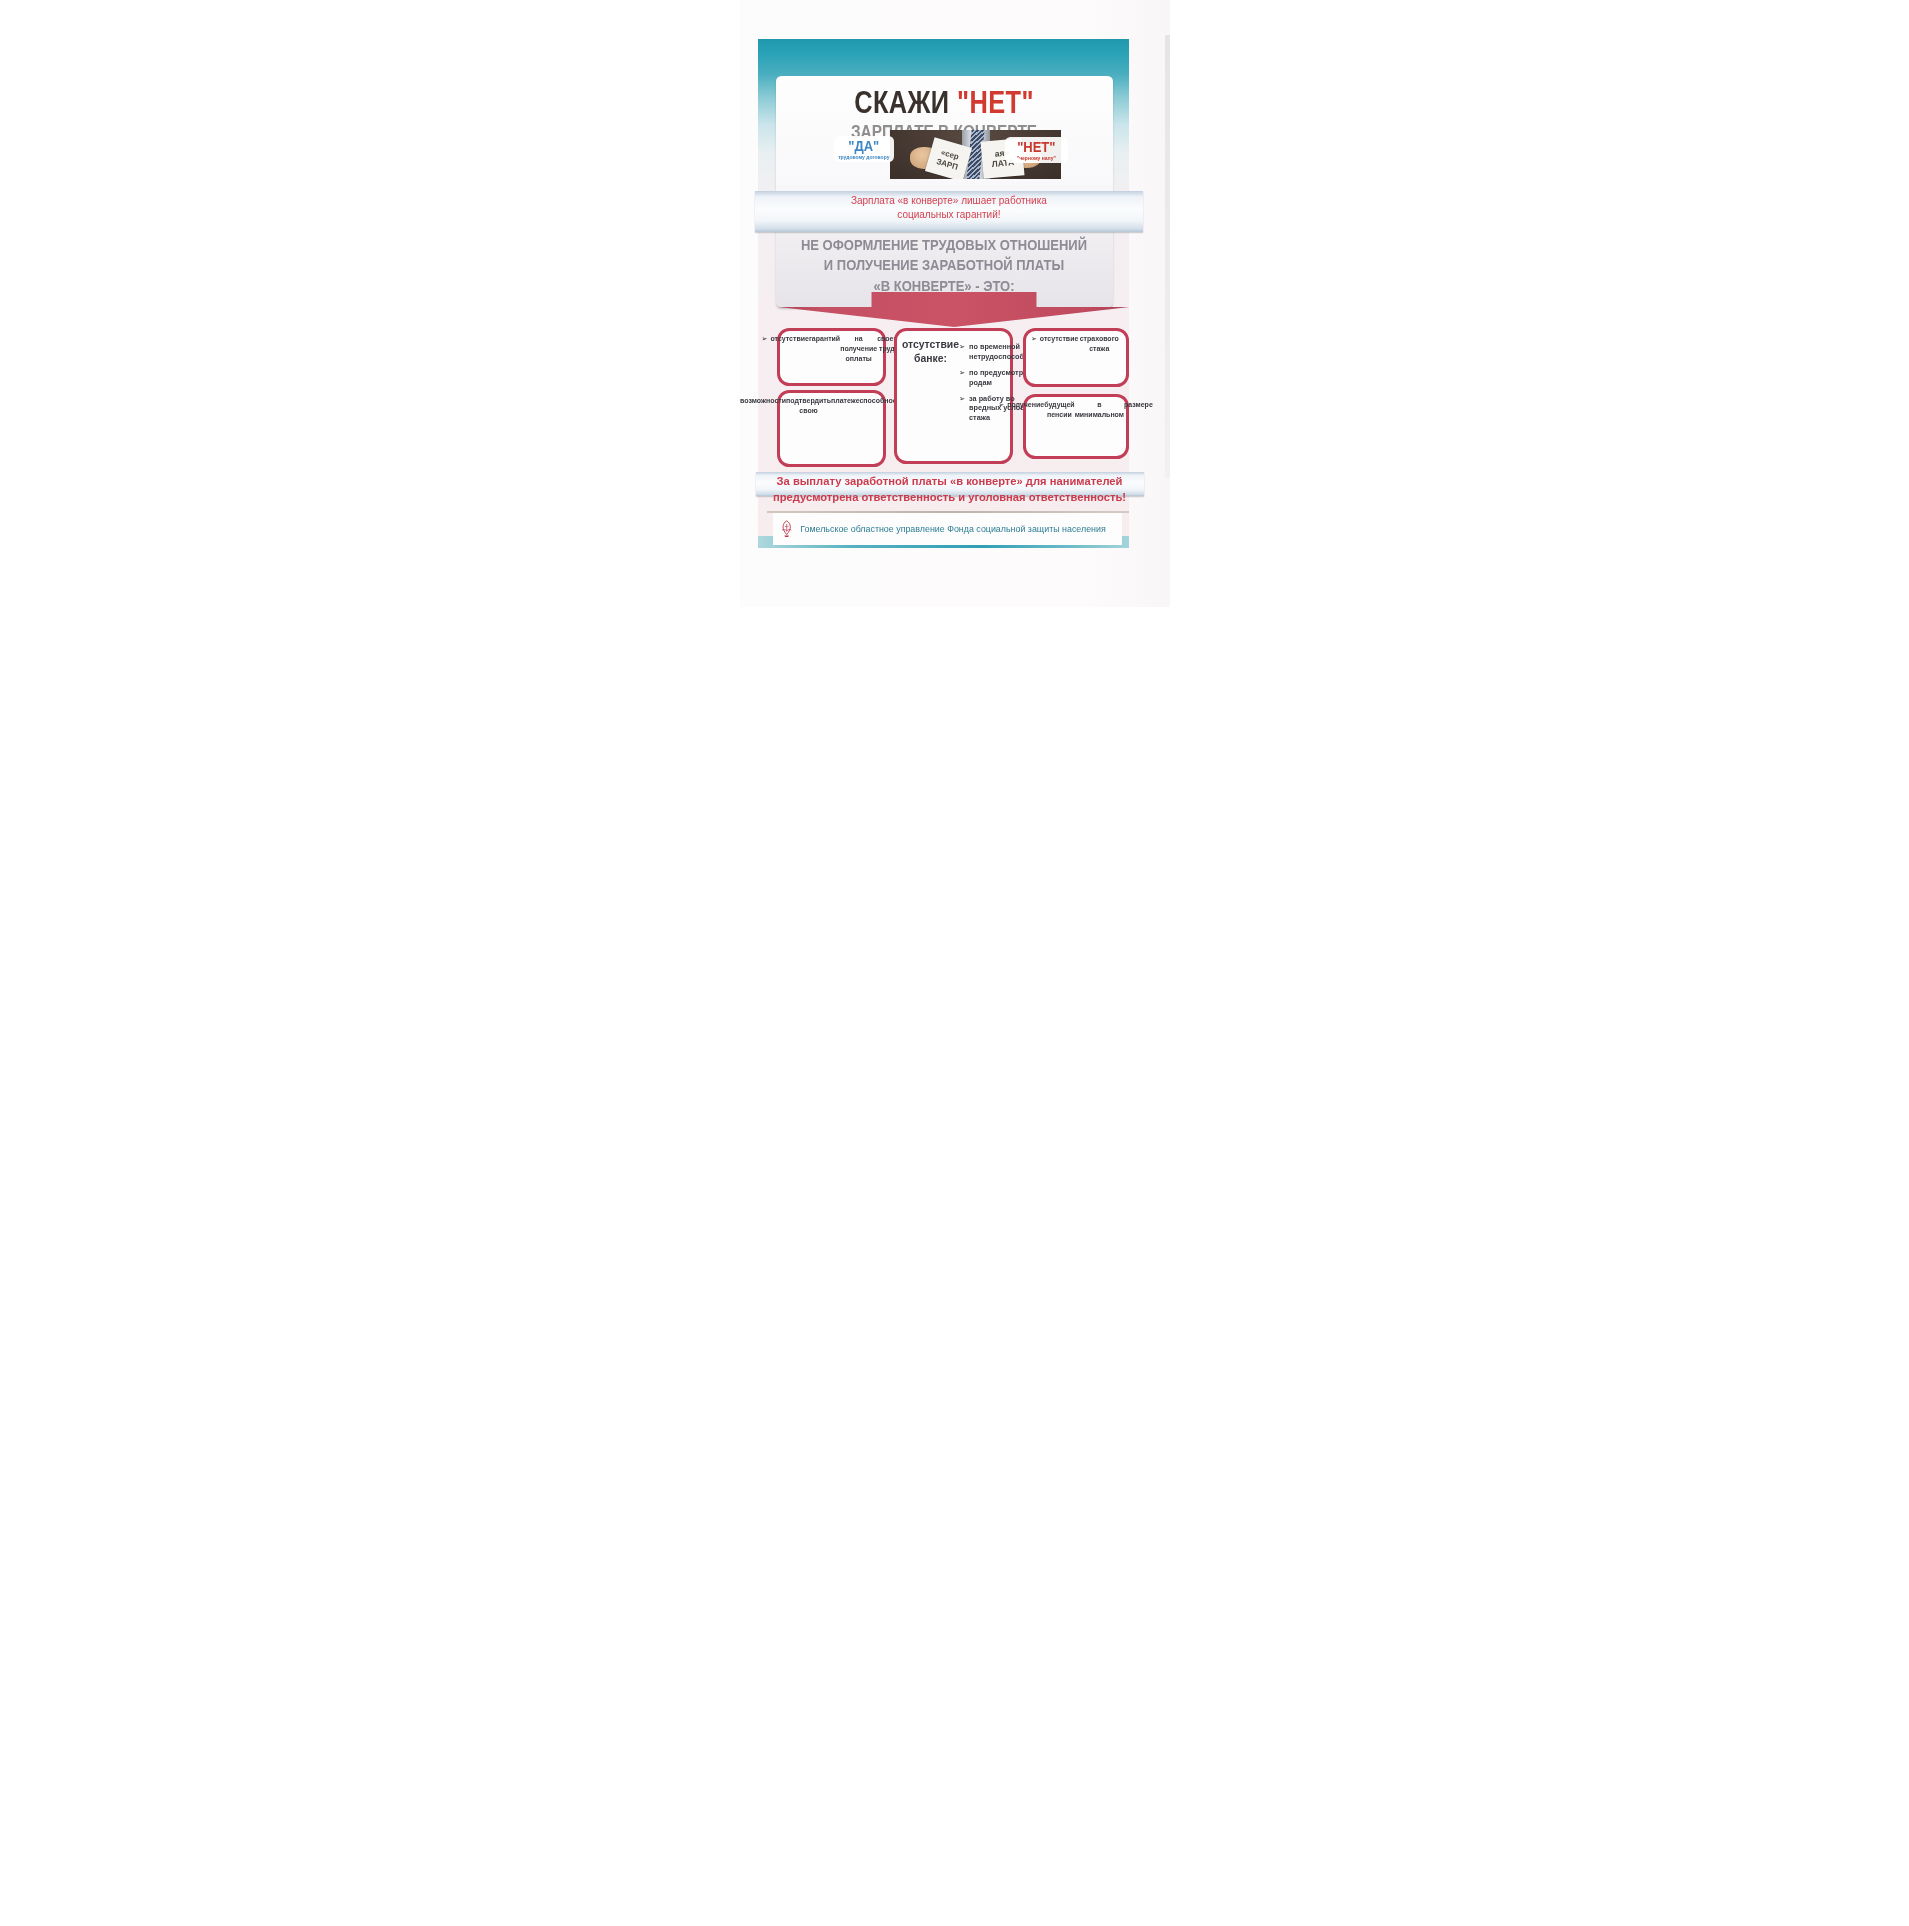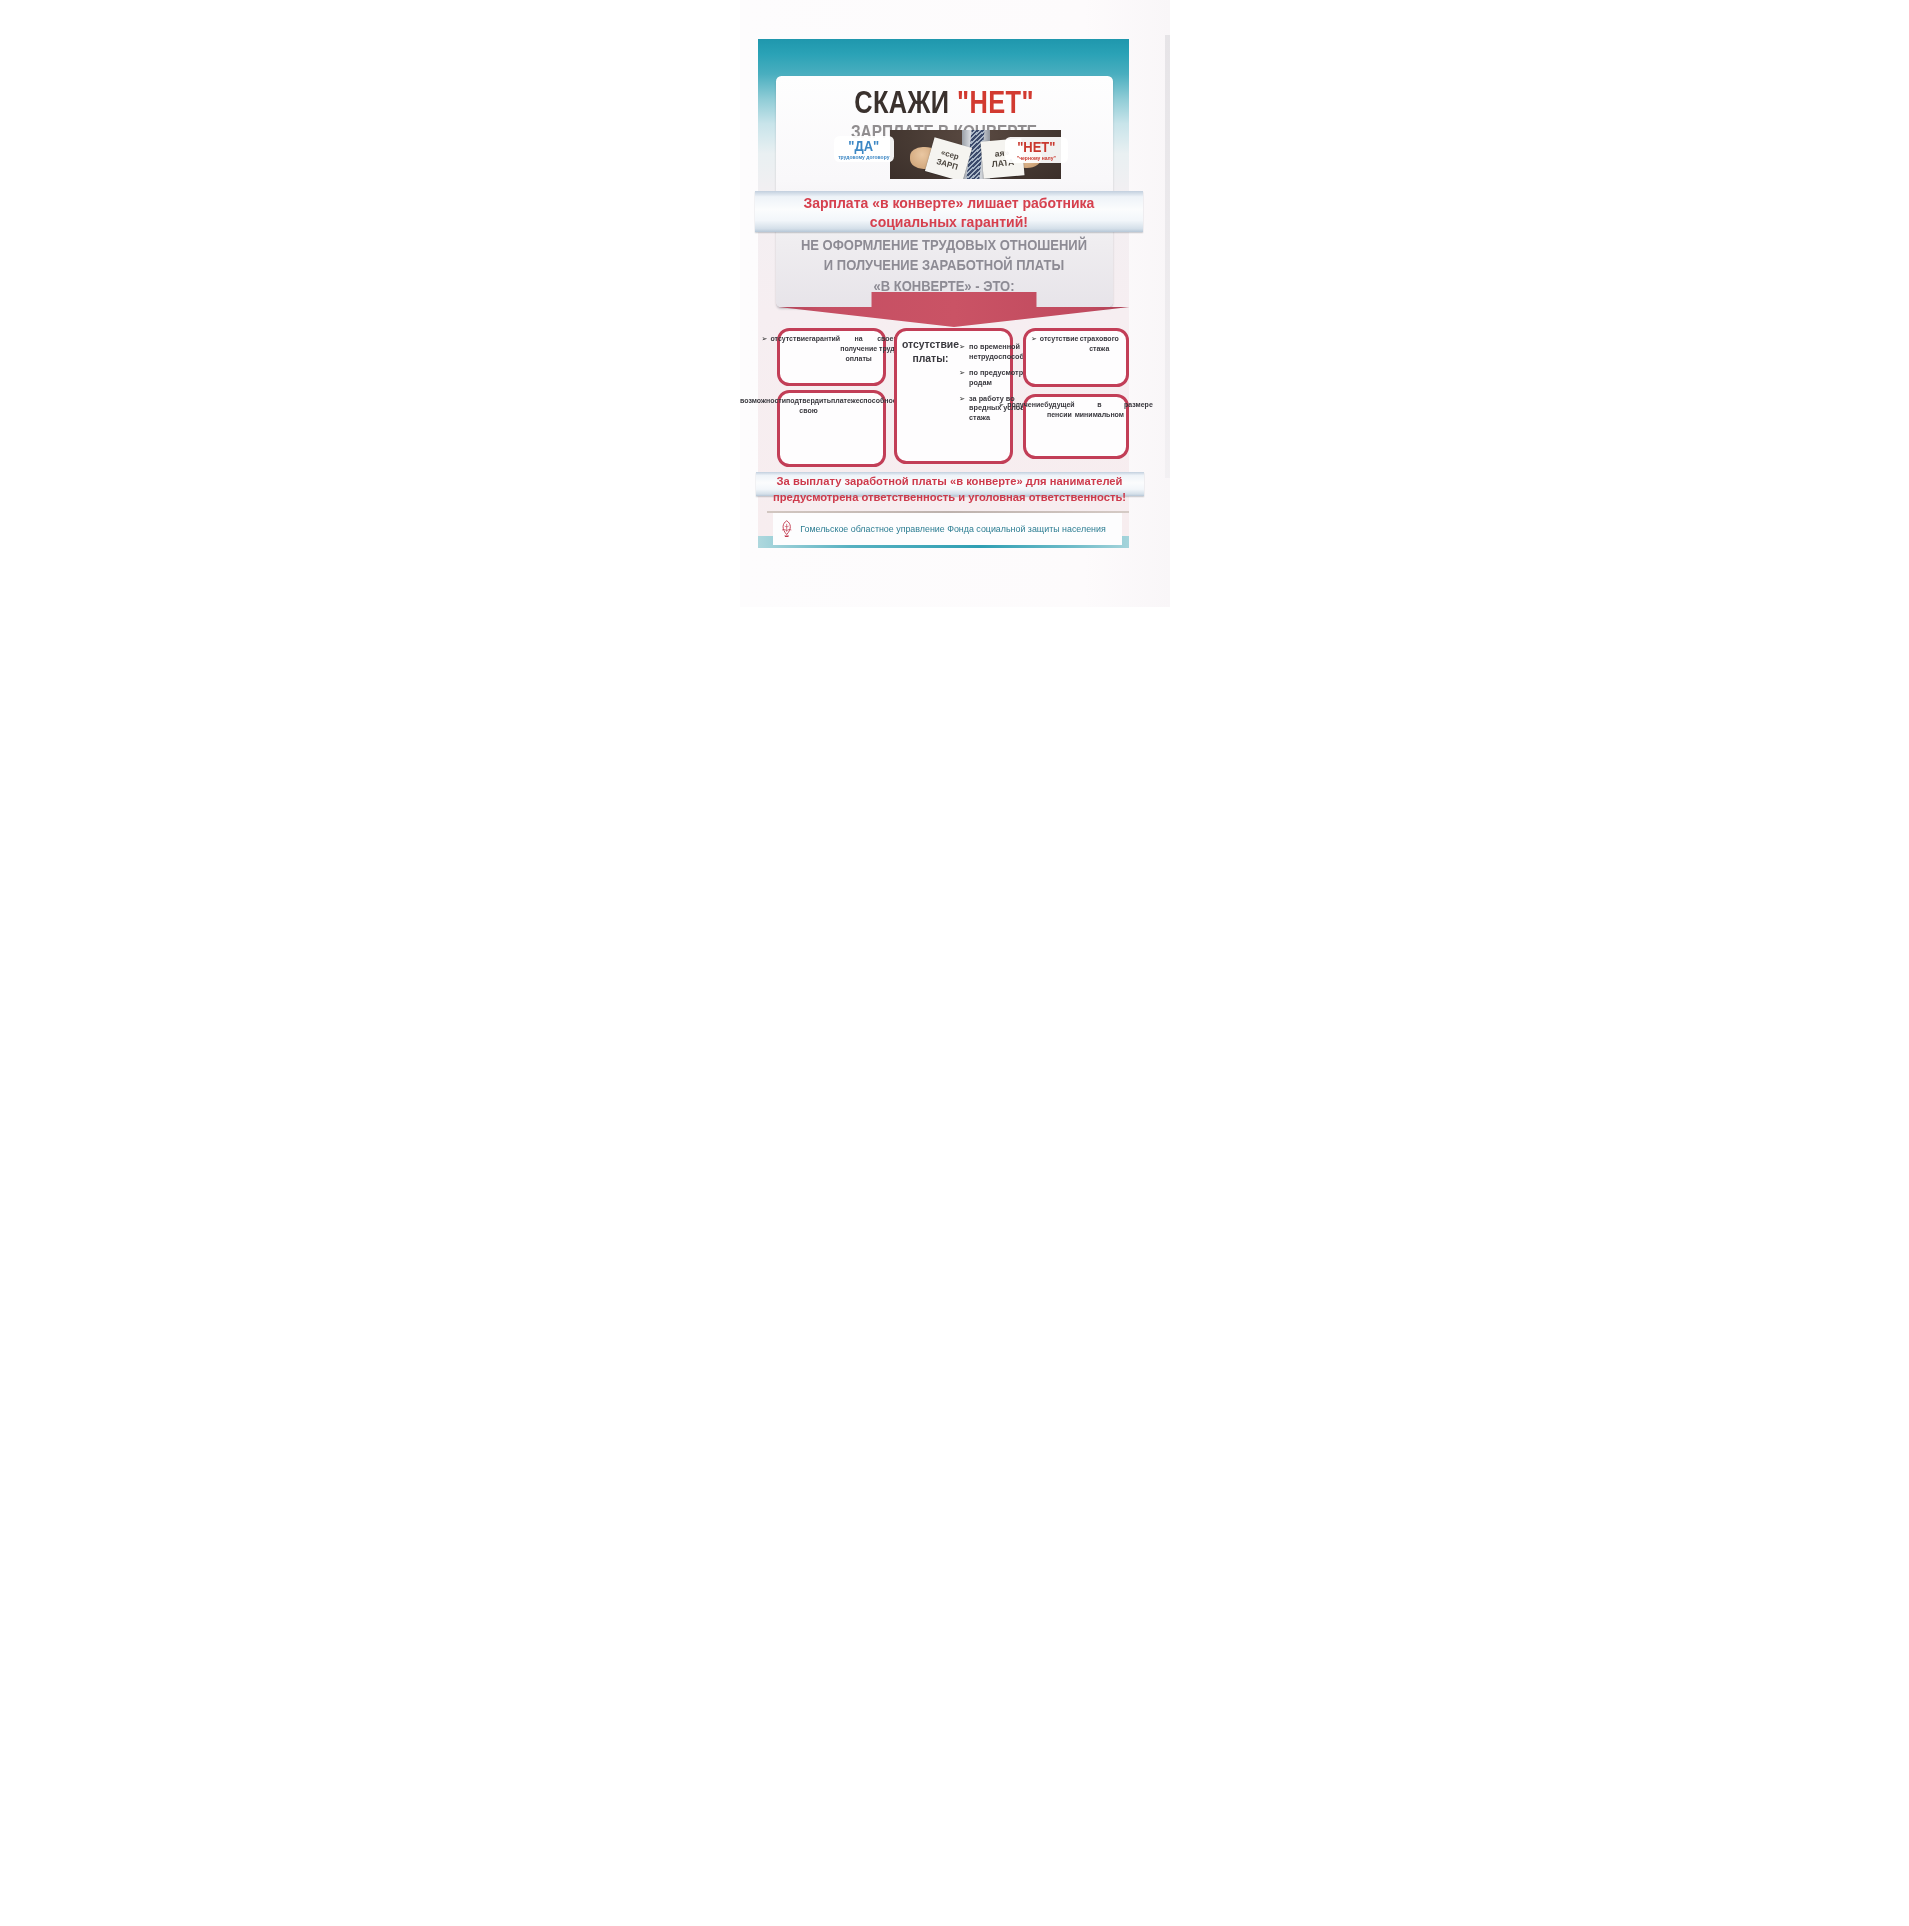--- a/index.html
+++ b/index.html
@@ -71,21 +71,21 @@
   .vote .sub{font-size:5px;font-weight:bold;margin-top:1.5px;white-space:nowrap;}
   .vote.yes{left:58px;top:60px;width:59px;color:#3c87c4;}
   .vote.no{left:229px;top:61px;width:62px;color:#c9382e;}
   
   .strip{
     position:absolute;z-index:4;text-align:center;
     background:linear-gradient(180deg,#c2cfde 0%,#eef3f8 14%,#fbfcfd 45%,#f2f6fa 72%,#d4dfe9 92%,#b6c6d6 100%);
     box-shadow:0 0.8px 1.2px rgba(70,80,95,.3);
   }
   .strip.pink{left:15.4px;top:191px;width:388px;height:41px;padding-top:3.1px;box-sizing:border-box;}
-  .strip.pink .ln{font-size:14px;font-weight:bold;color:#d6404e;line-height:1.35;text-align:center;}
+  .strip.pink .ln{font-size:10px;font-weight:normal;color:#d6404e;line-height:1.35;text-align:center;}
   .strip.redb{left:16px;top:472px;width:388px;height:24px;padding-top:2px;box-sizing:border-box;z-index:5;}
   .strip.redb .ln{font-size:11.2px;font-weight:bold;color:#cd3a4c;line-height:1.42;}
   
   .heading{position:absolute;left:0;width:100%;top:162px;text-align:center;
     color:#8d8b94;font-weight:bold;font-size:13px;line-height:1.45;transform:scaleY(1.08);}
   
   .arrow{
     position:absolute;left:39px;top:292px;width:351px;height:35px;z-index:3;
     background:linear-gradient(90deg,#b24459 0%,#c54f63 12%,#ca5365 50%,#c04a5e 88%,#aa4054 100%);
     clip-path:polygon(26.5% 0,73.5% 0,73.5% 43%,100% 43%,50% 100%,0 43%,26.5% 43%);
@@ -195,21 +195,21 @@
     <div class="ln">возможности</div>
     <div class="ln">подтвердить свою</div>
     <div class="ln">платежеспособность</div>
     <div class="ln">при получении</div>
     <div class="ln">кредита в банке</div>
   </div>
 
   <div class="box b-center">
     <div class="c-title">
       <div>отсутствие</div>
-      <div>платы:</div>
+      <div>банке:</div>
     </div>
     <div class="c-items">
       <div class="c-item">
         <span class="bul">➢</span>
         <span>по временной нетрудоспособности</span>
       </div>
       <div class="c-item">
         <span class="bul">➢</span>
         <span>по предусмотрена и родам</span>
       </div>

